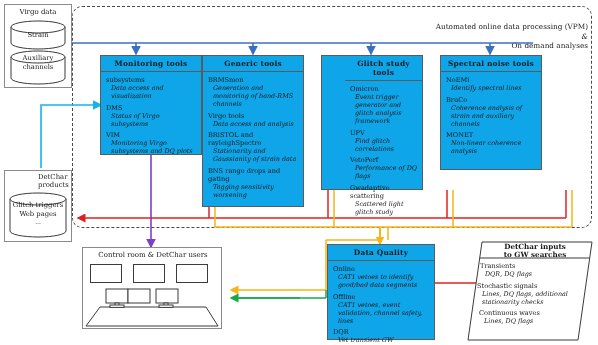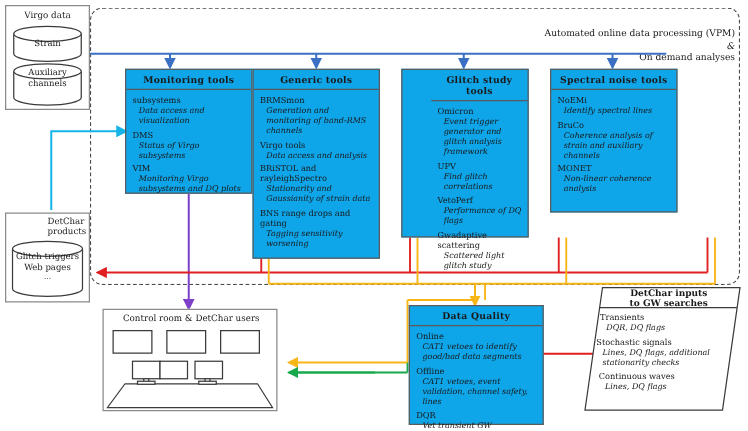--- a/index.html
+++ b/index.html
@@ -299,21 +299,21 @@
         <div class="ename">Offline</div>
         <div class="edesc">CAT1 vetoes, event validation, channel safety, lines</div>
       </div>
       <div class="entry">
         <div class="ename">DQR</div>
         <div class="edesc">Vet transient GW candidates</div>
       </div>
     </div>
   </div>
 
-  <div class="skewbox" style="left:466px;top:228px;width:128px;height:102px;">
+  <div class="skewbox" style="left:466px;top:240px;width:128px;height:102px;">
     <svg class="shape" width="128" height="102" viewBox="0 0 128 102">
       <polygon points="16,2 126,2 112,100 2,100" fill="#fff" stroke="#3b3b3b" stroke-width="1"></polygon>
       <line x1="13.7" y1="18" x2="123.5" y2="18" stroke="#3b3b3b" stroke-width="1"></line>
     </svg>
     <div class="content">
       <div style="position:absolute;left:14px;top:2.5px;width:110px;text-align:center;font-weight:bold;font-size:7.2px;line-height:8.2px;">
         <div>DetChar inputs</div>
         <div>to GW searches</div>
       </div>
       <div style="position:absolute;left:14px;top:22px;width:104px;">

